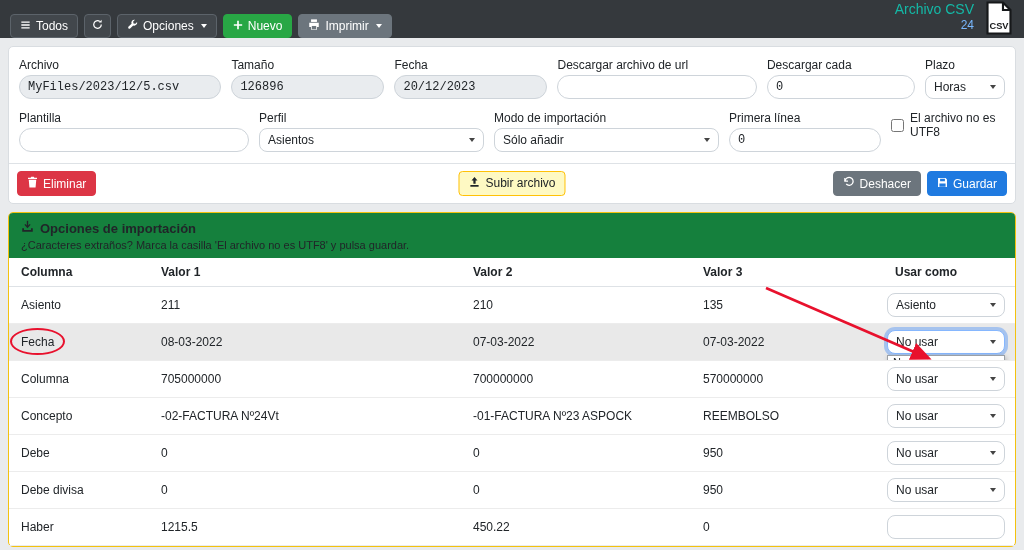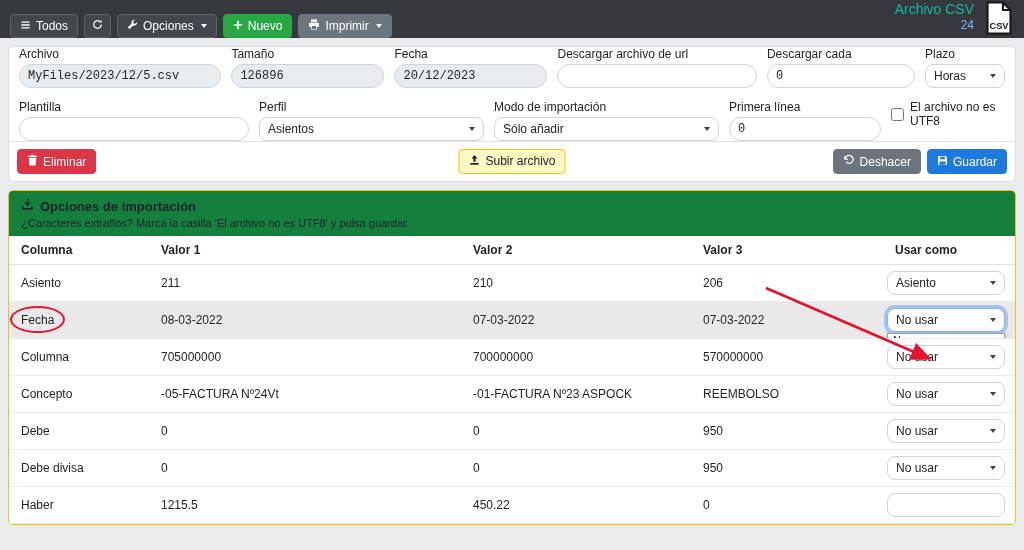--- a/index.html
+++ b/index.html
@@ -20,21 +20,21 @@
   .icon-only{padding:4px 7px}
   .caret{width:0;height:0;border-left:3.5px solid transparent;border-right:3.5px solid transparent;
          border-top:4px solid currentColor;display:inline-block;margin-left:2px}
   .top-right{margin-left:auto;display:flex;align-items:flex-start;gap:10px;padding-top:2px}
   .title-block{text-align:right}
   .app-title{color:#14b8a6;font-size:14px}
   .count{color:#79b8ff;font-size:12px;margin-top:1px}
 
   
   .card{background:#fff;border:1px solid #d9dde1;border-radius:5px;margin:8px}
-  .card1-body{padding:0 10px}
+  .card1-body{padding:11px 10px}
   .frow{display:flex;gap:10px;align-items:flex-start}
   .frow + .frow{margin-top:12px}
   .field{display:flex;flex-direction:column}
   .field > label{font-size:12px;margin-bottom:3px;color:#212529}
   .inp{height:24px;border:1px solid #ced4da;border-radius:12px;padding:2px 8px;font-size:12px;
        color:#212529;width:100%;font-family:Liberation Mono, monospace;background:#fff}
   .inp.ro{background:#e9ecef}
   .help{font-size:10px;color:#6c757d;line-height:1.25;margin-top:3px}
   .select{height:24px;border:1px solid #ced4da;border-radius:8px;padding:2px 8px;background:#fff;
           display:flex;align-items:center;justify-content:space-between;cursor:pointer;font-size:12px;gap:4px}
@@ -282,21 +282,21 @@
         <th>Valor 3</th>
         <th>Usar como</th>
       </tr>
     </thead>
     <tbody>
 
       <tr>
         <td>Asiento</td>
         <td>211</td>
         <td>210</td>
-        <td>206</td>
+        <td>135</td>
         <td class="usar-cell">
           <div class="select">
             <span>Asiento</span>
             <span class="caret"></span>
           </div>
         </td>
       </tr>
 
       <tr class="hl">
         <td>
@@ -330,21 +330,21 @@
         <td class="usar-cell">
           <div class="select">
             <span>No usar</span>
             <span class="caret"></span>
           </div>
         </td>
       </tr>
 
       <tr>
         <td>Concepto</td>
-        <td>-05-FACTURA Nº24Vt</td>
+        <td>-02-FACTURA Nº24Vt</td>
         <td>-01-FACTURA Nº23 ASPOCK</td>
         <td>REEMBOLSO</td>
         <td class="usar-cell">
           <div class="select">
             <span>No usar</span>
             <span class="caret"></span>
           </div>
         </td>
       </tr>
 

